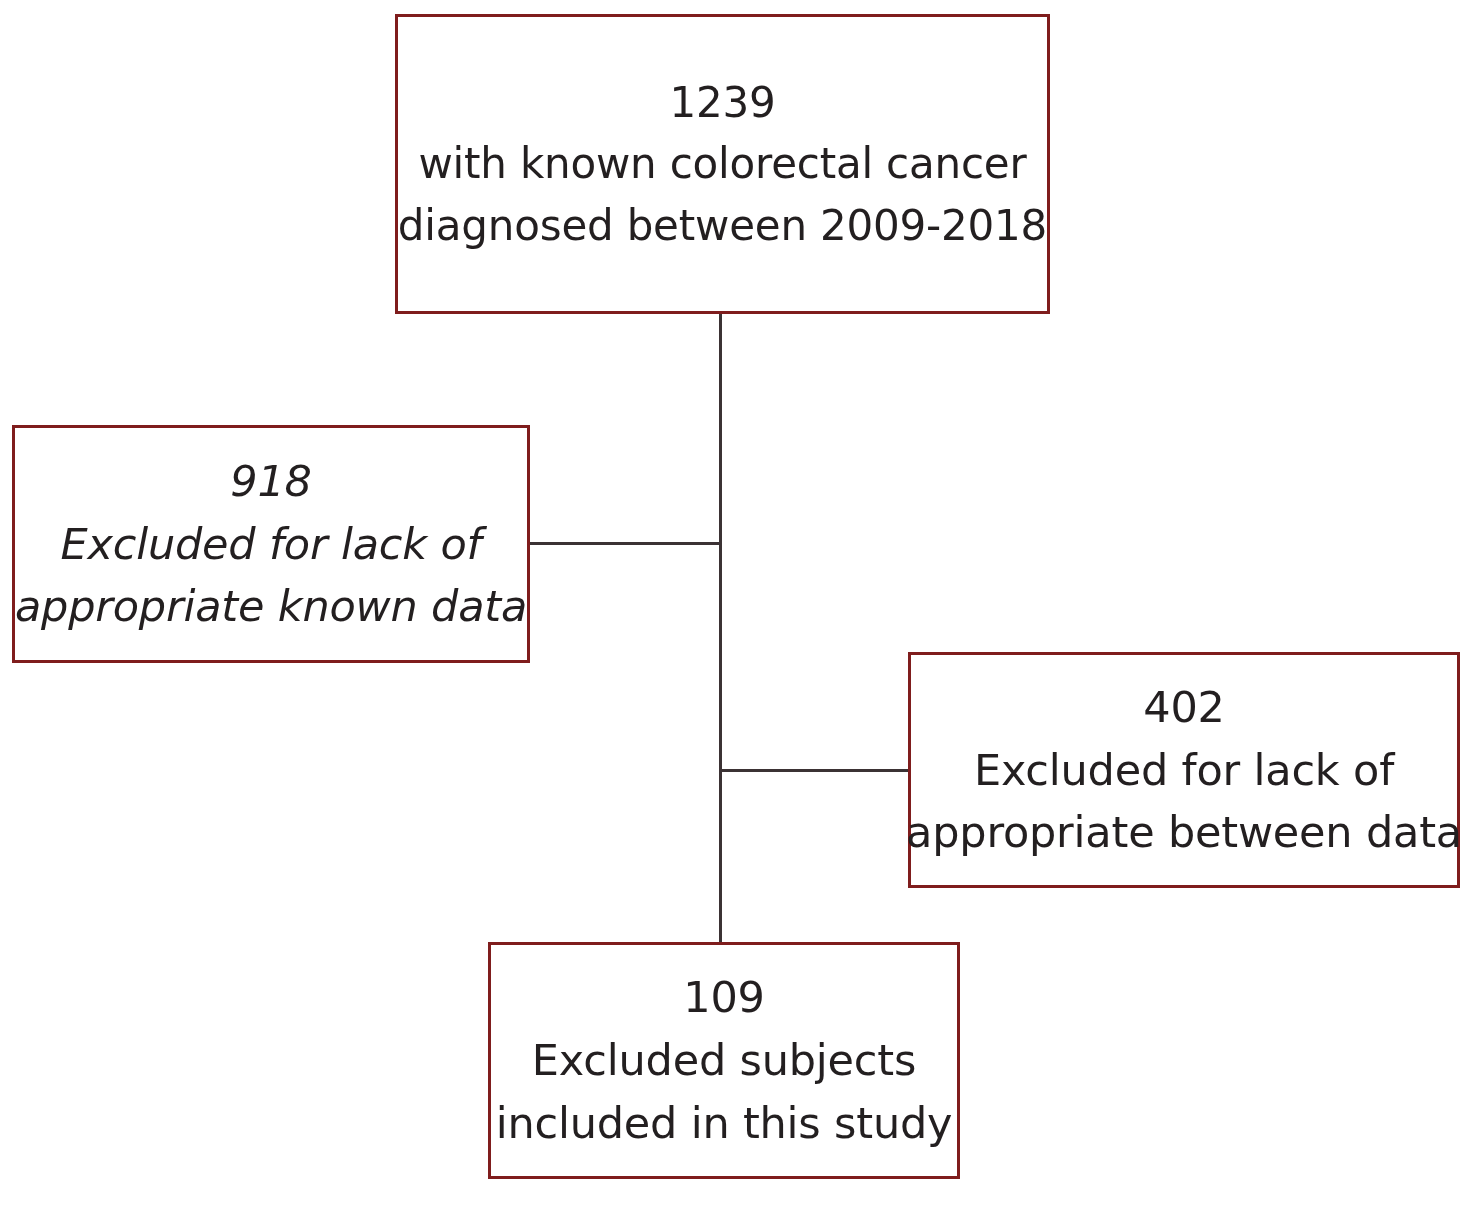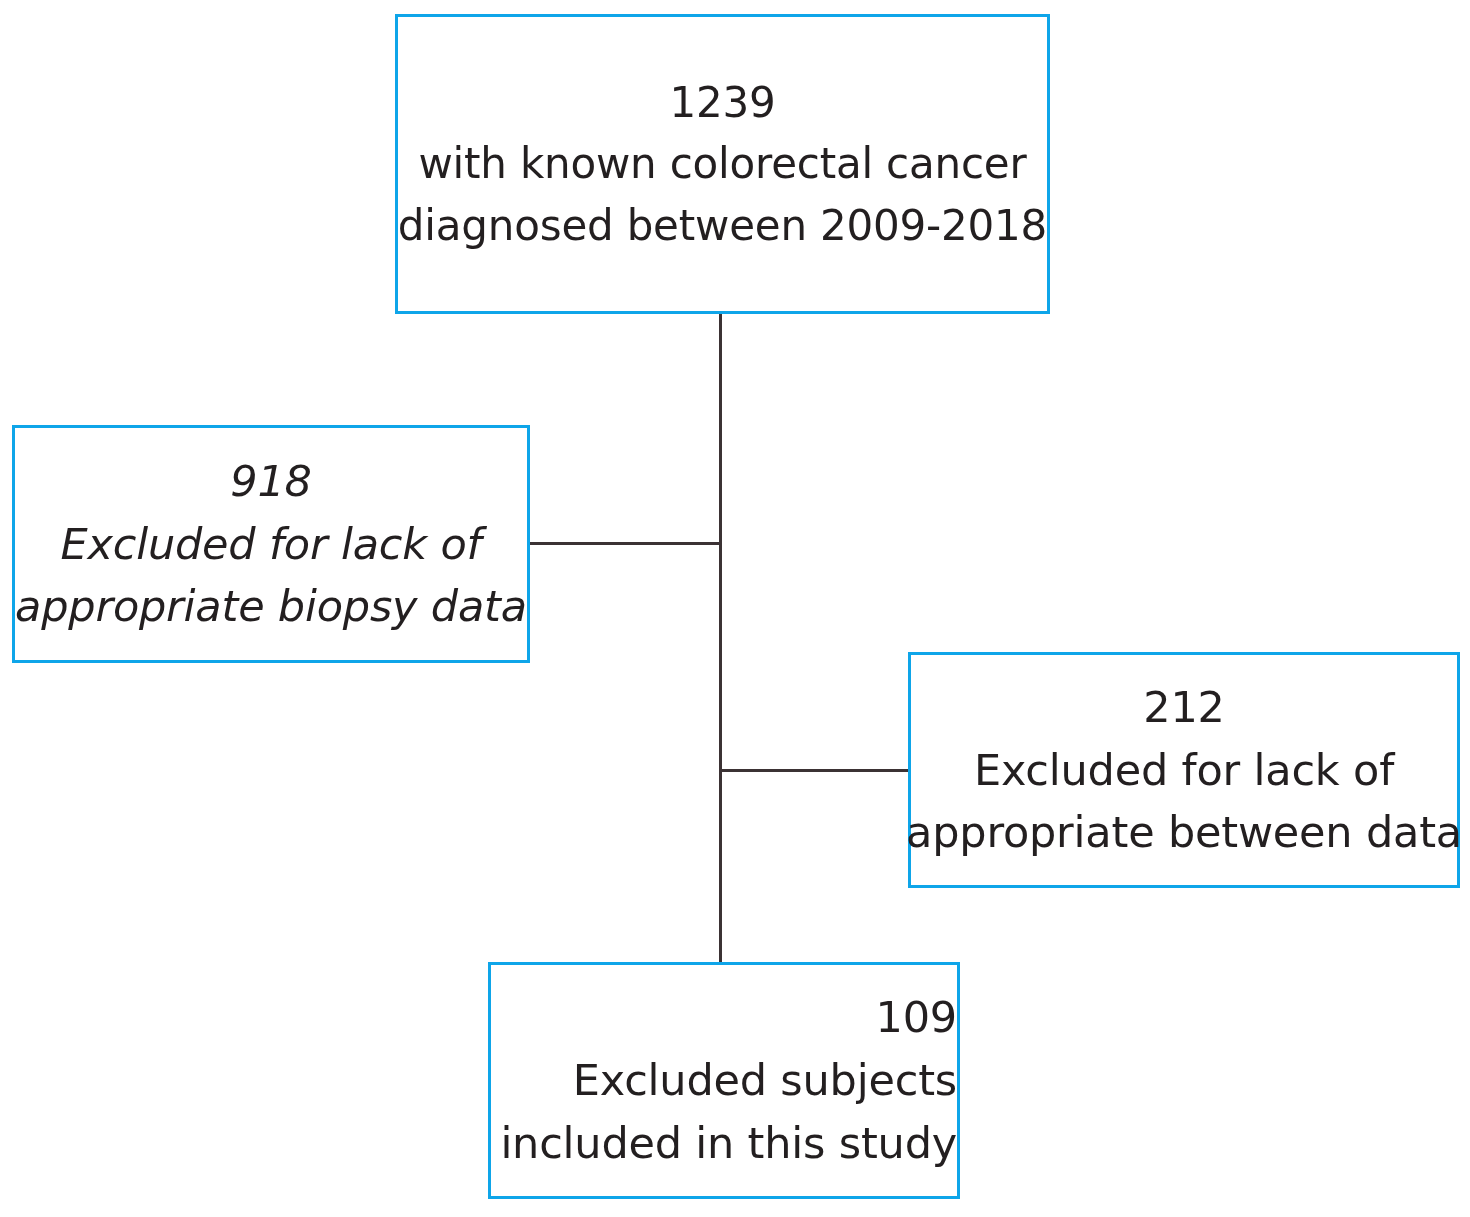--- a/index.html
+++ b/index.html
@@ -28,38 +28,38 @@
   .conn-h { height: 3px; }
 
   #trunk-line        { left: 719px; top: 313px;  width: 3px;   height: 651px; }
   #biopsy-connector  { left: 530px; top: 542px;  width: 190px; height: 3px;  }
   #imaging-connector { left: 719px; top: 769px;  width: 190px; height: 3px;  }
 
   
   .node {
     position: absolute;
     box-sizing: border-box;
-    border: 3px solid #0ea5e9;
+    border: 3px solid #7f1d1d;
     background: #ffffff;
     display: flex;
     flex-direction: column;
     align-items: center;
     justify-content: center;
     text-align: center;
     line-height: 1.46;
     font-size: 43px;
     letter-spacing: -0.2px;
     z-index: 2;
   }
   .node .line { display: block; white-space: nowrap; }
 
   #node-total    { left: 395px;  top: 14px;   width: 655px; height: 300px; }
   #node-biopsy   { left: 12px;   top: 425px;  width: 518px; height: 238px; }
   #node-imaging  { left: 908px;  top: 652px;  width: 552px; height: 236px; }
-  #node-included { left: 488px;  top: 962px;  width: 472px; height: 237px; align-items: flex-end; }
+  #node-included { left: 488px;  top: 942px;  width: 472px; height: 237px; }
 
   #node-total    { font-size: 42px; }
   #node-biopsy   { font-size: 43px; font-style: italic; }
   #node-imaging  { font-size: 43px; }
   #node-included { font-size: 43px; }
 </style>
 </head>
 <body>
 
 <div id="flowchart">
@@ -70,25 +70,25 @@
 
   <div class="node" id="node-total">
     <span class="line">1239</span>
     <span class="line">with known colorectal cancer</span>
     <span class="line">diagnosed between 2009-2018</span>
   </div>
 
   <div class="node" id="node-biopsy">
     <span class="line">918</span>
     <span class="line">Excluded for lack of</span>
-    <span class="line">appropriate biopsy data</span>
+    <span class="line">appropriate known data</span>
   </div>
 
   <div class="node" id="node-imaging">
-    <span class="line">212</span>
+    <span class="line">402</span>
     <span class="line">Excluded for lack of</span>
     <span class="line">appropriate between data</span>
   </div>
 
   <div class="node" id="node-included">
     <span class="line">109</span>
     <span class="line">Excluded subjects</span>
     <span class="line">included in this study</span>
   </div>
 

